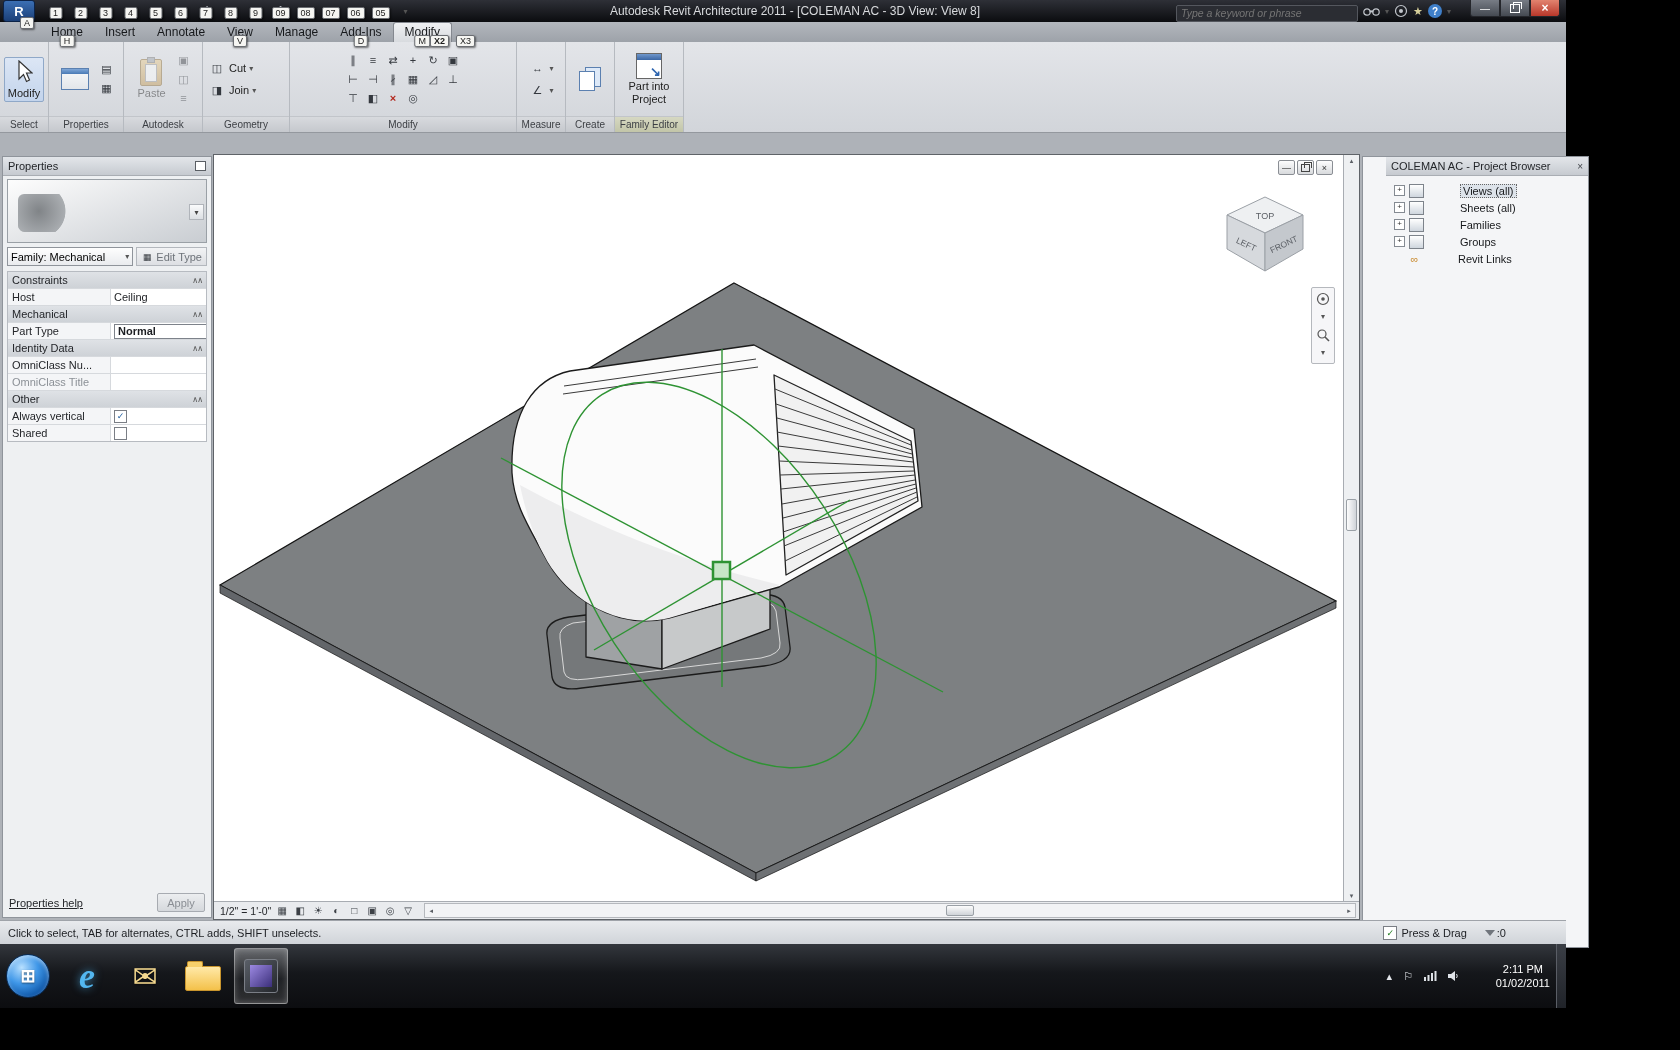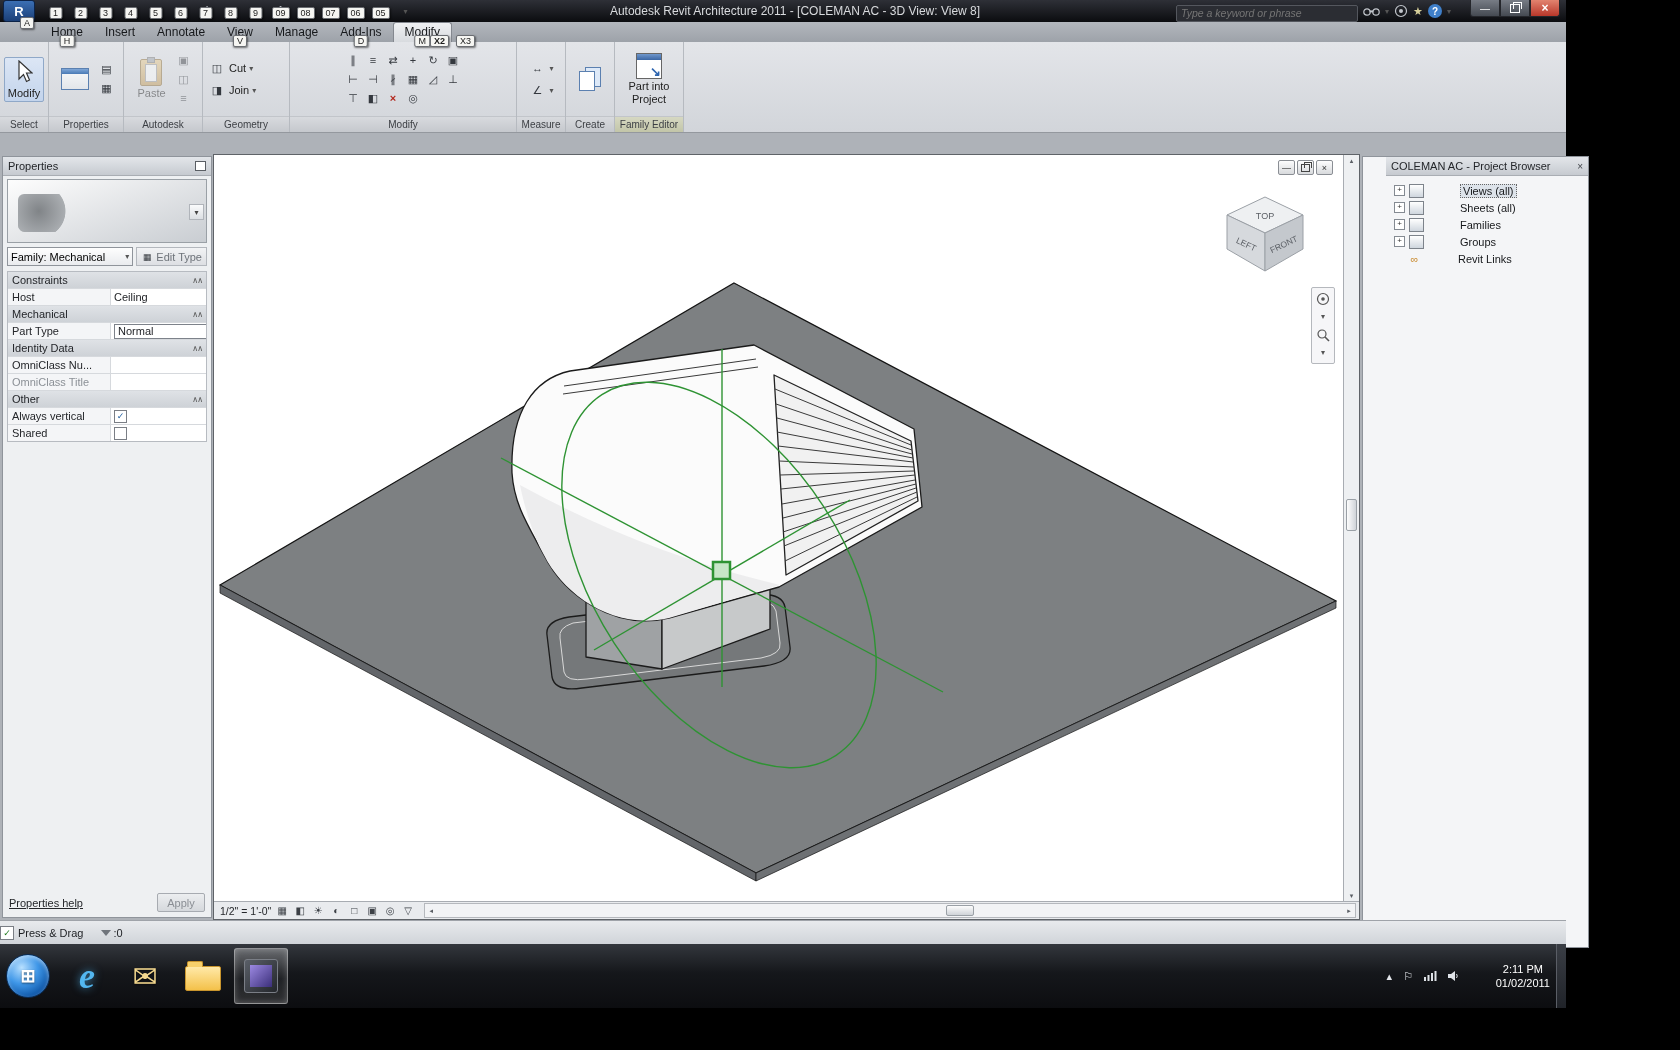--- a/index.html
+++ b/index.html
@@ -85,21 +85,21 @@
   .edittype{display:flex;align-items:center;gap:3px;border:1px solid #b3b7bd;background:linear-gradient(#f2f3f5,#dddfe3);font-size:11px;color:#6e737a;padding:0 4px;cursor:pointer;}
   .pgrid{position:absolute;left:4px;top:114px;right:4px;border:1px solid #b7bbc1;background:#fff;}
   .prow{display:flex;height:16px;border-bottom:1px solid #d6d9dd;font-size:11px;align-items:center;}
   .prow:last-child{border-bottom:none;}
   .prow.phead{background:linear-gradient(#dfe2e6,#ced2d7);color:#24262a;padding:0 4px;}
   .prow.phead .hname{flex:1;}
   .collapse{font-size:8px;color:#555;letter-spacing:-1px;cursor:pointer;}
   .plabel{width:94px;padding:0 4px;color:#24262a;border-right:1px solid #d6d9dd;overflow:hidden;white-space:nowrap;height:100%;display:flex;align-items:center;background:#f4f5f7;}
   .plabel.dim{color:#8b9096;}
   .pvalue{flex:1;padding:0 3px;display:flex;align-items:center;height:100%;color:#1c1e22;overflow:hidden;}
-  .valbox{border:1px solid #7d828a;background:#fff;padding:0 3px;min-width:86px;height:13px;line-height:13px;}
+  .valbox{border:1px solid #7d828a;background:#fff;padding:0 3px;min-width:86px;height:13px;line-height:13px;font-weight:bold;}
   .cb{width:11px;height:11px;background:#fff;border:1px solid #7a7e85;display:inline-flex;align-items:center;justify-content:center;font-size:9px;color:#1d5c9e;cursor:pointer;}
   .pal-foot{position:absolute;left:6px;right:6px;bottom:5px;display:flex;align-items:center;}
   .helplink{font-size:11px;color:#24262a;text-decoration:underline;cursor:pointer;}
   .applybtn{margin-left:auto;width:46px;height:17px;border:1px solid #a7abb1;border-radius:2px;background:linear-gradient(#eceef0,#d5d8dc);font-size:11px;color:#8a8e94;display:flex;align-items:center;justify-content:center;cursor:default;}
 
   
   #viewwin{position:absolute;left:213px;top:22px;width:1147px;height:766px;background:#fff;border:1px solid #5f6368;box-sizing:border-box;}
   .scene{position:absolute;left:0;top:0;}
   .mdi{position:absolute;top:5px;right:26px;display:flex;gap:2px;z-index:3;}
   .mdi .mbtn{width:15px;height:13px;background:linear-gradient(#fdfdfd,#d8dadd);border:1px solid #8a8e94;border-radius:2px;font-size:9px;color:#333;display:flex;align-items:center;justify-content:center;cursor:pointer;}
@@ -588,20 +588,21 @@
         <div class="trow">
           <span class="exp-space"></span>
           <span class="t-ico link">∞</span>
           <span class="tlabel">Revit Links</span>
         </div>
       </div>
     </aside>
   </div>
 
   <div id="statusbar">
+    <span class="status-msg">Click to select, TAB for alternates, CTRL adds, SHIFT unselects.</span>
     <div class="status-right">
       <span class="pd">
         <span class="cb" style="width:12px;height:12px;color:#1e7a1e;">✓</span>
         <span>Press &amp; Drag</span>
       </span>
       <span class="filtergrp">
         <span class="funnel"></span>
         <span>:0</span>
       </span>
     </div>

